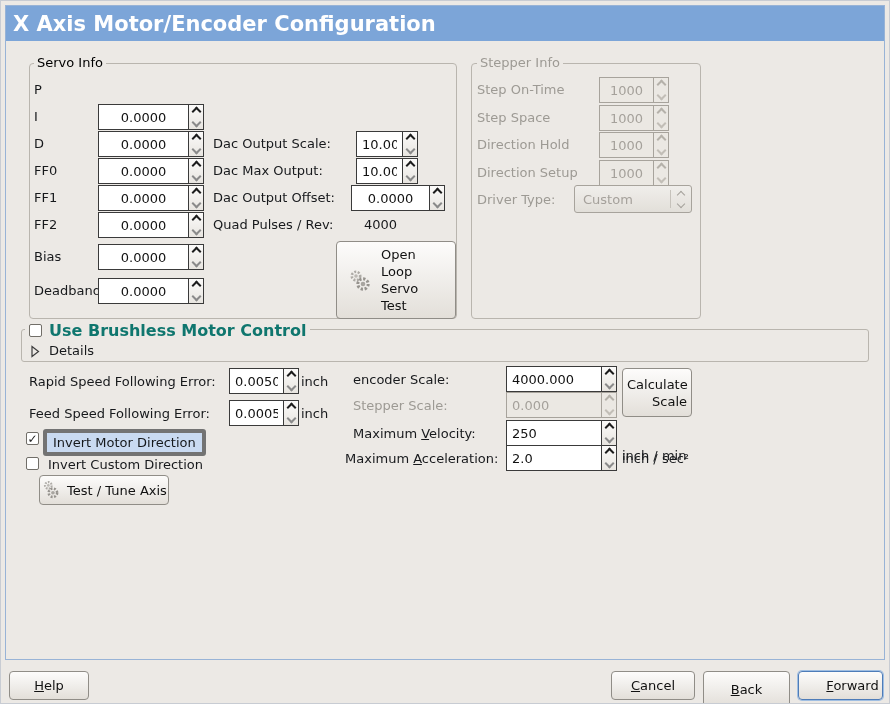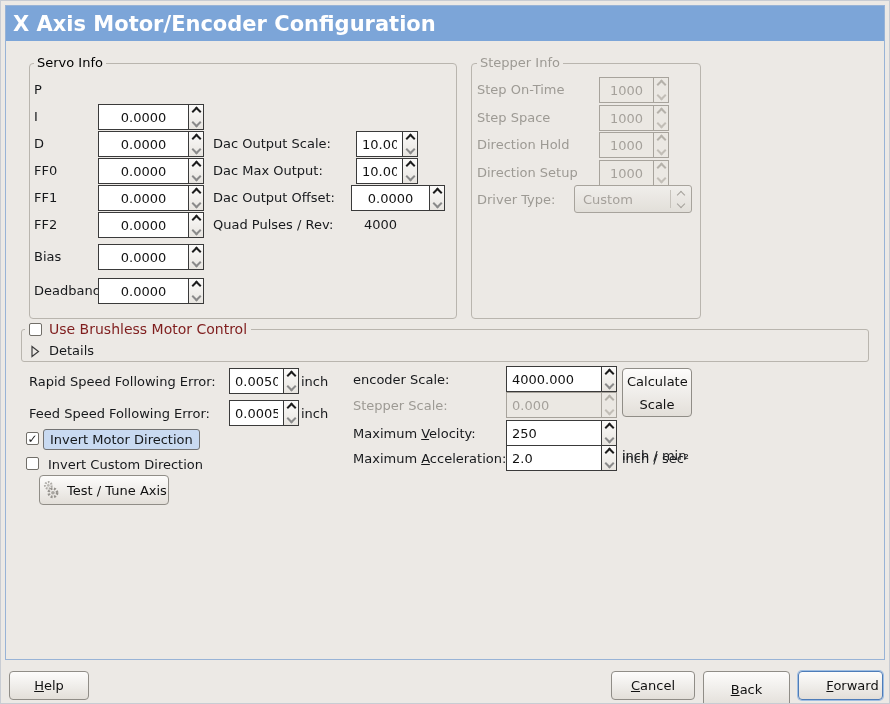--- a/index.html
+++ b/index.html
@@ -26,21 +26,21 @@
   .dis .sb-entry{background:#EBE8E3;border-color:#A7A39C;color:#A5A19B;}
   .dis .sb-spin{background:#EBE8E3;border-color:#A7A39C;}
   .dis .cu{border-color:#B5B1AA;}
   .dis .cd{border-color:#C2BEB7;}
   .btn{position:absolute;background:linear-gradient(#FDFCFB,#F1EFEC 45%,#E3DFD9);
        border:1px solid #908D87;border-radius:4px;display:flex;align-items:center;justify-content:center;
        font-family:"DejaVu Sans","Liberation Sans",sans-serif;font-size:13px;color:#111;box-sizing:border-box;cursor:default;}
   .btn.focus{border-color:#4E7CB8;box-shadow:0 0 0 1px #9FBEE2;padding-left:24px;}
   .checkbox{position:absolute;width:13px;height:13px;background:#fff;border:1px solid #716E68;border-radius:2px;
             display:flex;align-items:center;justify-content:center;font-size:12px;line-height:1;color:#1c1c1c;box-sizing:border-box;}
-  .hl-label{position:absolute;font-size:13px;color:#15181B;background:#C9DAF1;border:1px solid #737373;border-radius:3px;
+  .hl-label{position:absolute;font-size:13px;color:#15181B;background:#C9DAF1;border:4px solid #737373;border-radius:3px;
             padding:2px 6px;white-space:nowrap;line-height:15px;}
   .combo{position:absolute;display:flex;align-items:center;background:linear-gradient(#F0EEEB,#E2DFD9);
          border:1px solid #A7A39C;border-radius:3px;box-sizing:border-box;font-size:13px;color:#A5A19B;}
   .combo .sep{width:1px;align-self:stretch;margin:4px 0;background:#C6C2BB;}
   .combo .arrows{width:20px;display:flex;flex-direction:column;align-items:center;justify-content:center;gap:3px;}
   .combo .cu{border-color:#A5A19B;border-width:1.5px 1.5px 0 0;}
   .combo .cd{border-color:#A5A19B;border-width:0 1.5px 1.5px 0;}
   .u{text-decoration:underline;}
   .gearwrap{display:flex;align-items:center;justify-content:center;}
 </style>
@@ -146,20 +146,31 @@
     <input class="sb-entry txt-c" value="0.0000" style="">
     <span class="sb-spin">
         <i class="cu"></i>
         <i class="cd"></i>
       </span>
   </span>
 
   <span class="lbl" style="left:212px;top:216px;">Quad Pulses / Rev:</span>
   <span class="lbl" style="left:363px;top:216px;">4000</span>
 
+  <div class="btn" style="left:335px;top:240px;width:120px;height:78px;gap:8px;justify-content:flex-start;padding-left:10px;">
+    <span class="gearwrap">
+      <svg width="26" height="26" viewBox="0 0 26 26">
+        <circle cx="9" cy="9" r="4.2" fill="none" stroke="#AEABA6" stroke-width="2.6" stroke-dasharray="2 1.5"></circle>
+        <circle cx="9" cy="9" r="1.8" fill="#BCB9B4"></circle>
+        <circle cx="16" cy="17" r="5.2" fill="none" stroke="#96938E" stroke-width="3" stroke-dasharray="2.3 1.7"></circle>
+        <circle cx="16" cy="17" r="2.3" fill="#A8A5A0"></circle>
+      </svg>
+    </span>
+    <span style="width:48px;white-space:normal;text-align:left;line-height:17px;">Open Loop Servo Test</span>
+  </div>
 
   <div class="frame" style="left:470px;top:62px;width:230px;height:256px;"></div>
   <span class="legend gray" style="left:476px;top:54px;">Stepper Info</span>
 
   <span class="lbl gray" style="left:476px;top:81px;">Step On-Time</span>
   <span class="spinbox dis" style="left:598px;top:76px;width:70px;">
     <input class="sb-entry txt-c" value="1000" style="">
     <span class="sb-spin">
         <i class="cu"></i>
         <i class="cd"></i>
@@ -199,21 +210,21 @@
     <span class="sep"></span>
     <span class="arrows">
         <i class="cu"></i>
         <i class="cd"></i>
       </span>
   </div>
 
   <div class="frame" style="left:20px;top:328px;width:848px;height:33px;border-radius:3px;"></div>
   <div style="position:absolute;left:24px;top:320px;background:#ECE9E5;padding:0 4px;display:flex;align-items:center;gap:7px;">
     <span class="checkbox" style="position:static;"></span>
-    <span style="font-size:14px;font-weight:normal;color:#7f1d1d;white-space:nowrap;">Use Brushless Motor Control</span>
+    <span style="font-size:16px;font-weight:bold;color:#0f766e;white-space:nowrap;">Use Brushless Motor Control</span>
   </div>
   <div style="position:absolute;left:29px;top:342px;display:flex;align-items:center;gap:9px;">
     <span style="display:flex;">
       <svg width="10" height="13" viewBox="0 0 10 13">
           <path d="M2 1.5 L8.5 6.5 L2 11.5 Z" fill="none" stroke="#3c3c3c" stroke-width="1.2"></path>
         </svg>
     </span>
     <span class="lbl" style="position:static;">Details</span>
   </div>
 
@@ -240,21 +251,21 @@
   <span class="lbl" style="left:352px;top:371px;">encoder Scale:</span>
   <span class="spinbox" style="left:505px;top:365px;width:111px;">
     <input class="sb-entry" value="4000.000" style="">
     <span class="sb-spin">
         <i class="cu"></i>
         <i class="cd"></i>
       </span>
   </span>
 
   <div class="btn" style="left:621px;top:367px;width:70px;height:49px;">
-    <span style="white-space:normal;text-align:center;line-height:23px;width:60px;">Calculate Scale</span>
+    <span style="white-space:normal;text-align:right;line-height:17px;width:60px;">Calculate Scale</span>
   </div>
 
   <span class="lbl gray" style="left:352px;top:397px;">Stepper Scale:</span>
   <span class="spinbox dis" style="left:505px;top:391px;width:111px;">
     <input class="sb-entry" value="0.000" style="">
     <span class="sb-spin">
         <i class="cu"></i>
         <i class="cd"></i>
       </span>
   </span>
@@ -262,21 +273,21 @@
   <span class="lbl" style="left:352px;top:425px;"><span>Maximum </span><span class="u">V</span><span>elocity:</span></span>
   <span class="spinbox" style="left:505px;top:419px;width:111px;">
     <input class="sb-entry" value="250" style="">
     <span class="sb-spin">
         <i class="cu"></i>
         <i class="cd"></i>
       </span>
   </span>
   <span class="lbl" style="left:621px;top:447px;">inch / min</span>
 
-  <span class="lbl" style="left:352px;top:450px;"><span>Maximum </span><span class="u">A</span><span>cceleration:</span></span>
+  <span class="lbl" style="left:344px;top:450px;"><span>Maximum </span><span class="u">A</span><span>cceleration:</span></span>
   <span class="spinbox" style="left:505px;top:444px;width:111px;">
     <input class="sb-entry" value="2.0" style="">
     <span class="sb-spin">
         <i class="cu"></i>
         <i class="cd"></i>
       </span>
   </span>
   <span class="lbl" style="left:621px;top:450px;">inch / sec²</span>
 
   <span class="checkbox" style="left:25px;top:431px;">

